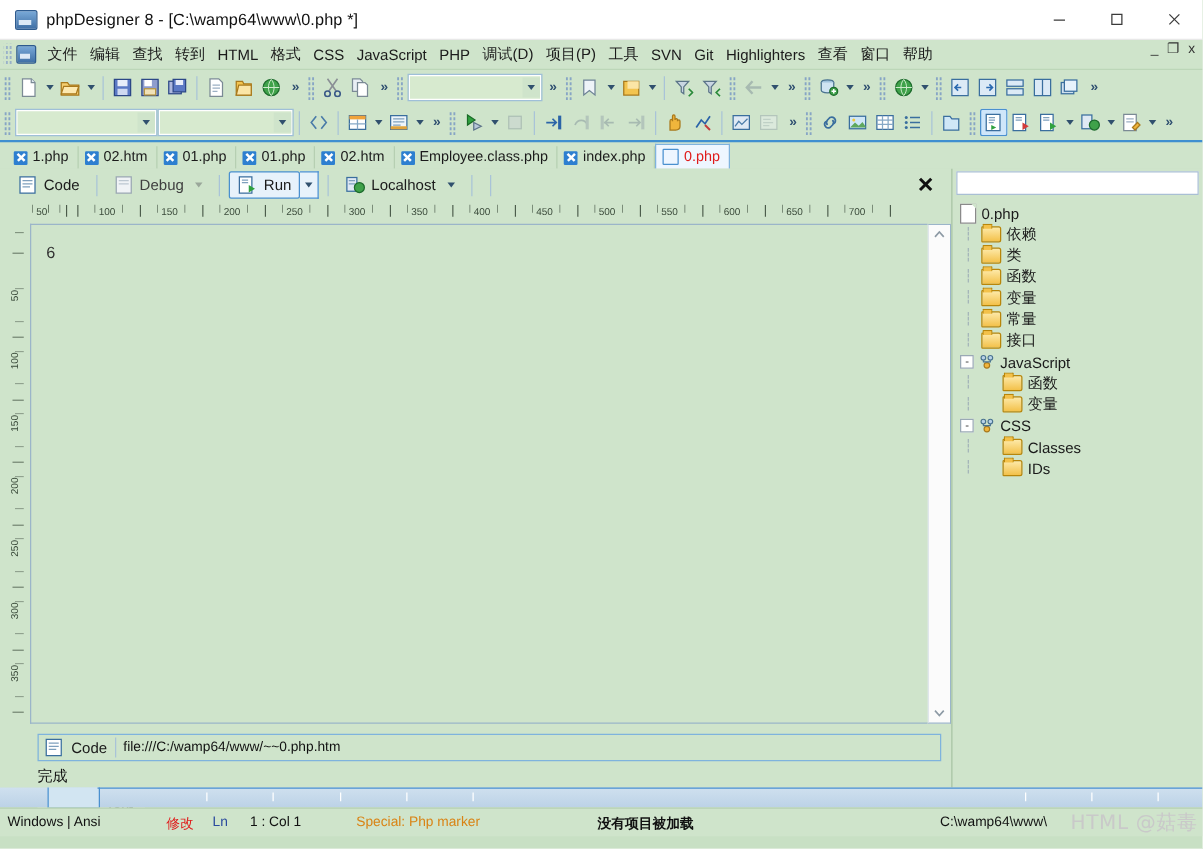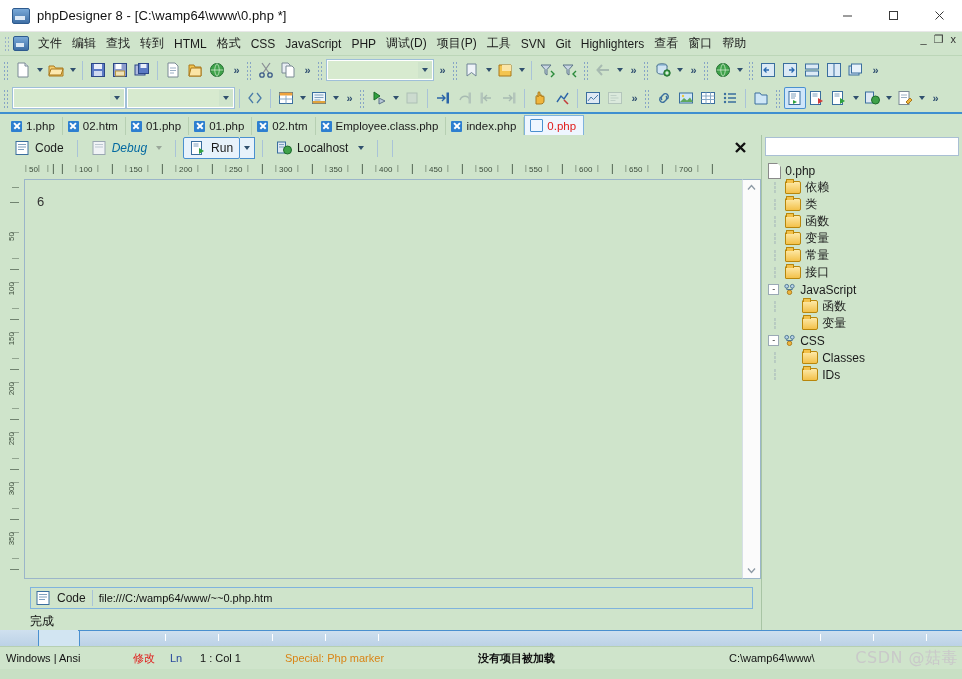--- a/index.html
+++ b/index.html
@@ -82,21 +82,21 @@
 
   
   .main{display:flex;height:495px;}
   .editorpane{width:762px;position:relative;background:#cfe4cb;}
   .rightpane{width:200px;position:relative;background:#cfe4cb;border-left:1px solid #a8c4a4;}
 
   
   .runbar{height:26px;display:flex;align-items:center;background:#cfe4cb;position:relative;padding-left:8px;}
   .rbtn{display:flex;align-items:center;gap:5px;padding:2px 6px;border-radius:2px;font-size:12px;color:#1b1b1b;}
   .rbtn.boxed{border:1px solid #4a90cf;background:#e7f2fb;padding:2px 6px;}
-  .rbtn.dis{color:#0369a1;font-style:italic;}
+  .rbtn.dis{color:#404040;}
   .rsep{width:1px;height:17px;background:#a9c3d8;margin:0 7px;}
   .closeX{position:absolute;right:14px;top:6px;width:13px;height:13px;}
   .ico{width:16px;height:16px;display:block;flex:none;}
 
   
   .hruler{height:18px;background:#cfe4cb;position:relative;overflow:hidden;}
   .vruler{width:18px;background:#cfe4cb;position:relative;overflow:hidden;}
   .rtick{position:absolute;font-size:8px;color:#3a4a3a;font-family:"Liberation Sans",sans-serif;}
   .editwrap{display:flex;height:400px;padding-left:6px;}
   .editarea{flex:1;background:#cfe4cb;border:1px solid #9bb5c9;border-right:none;position:relative;}
@@ -886,18 +886,18 @@
     <div class="sgrip" style="left:926px"></div>
   </div>
 
   <div class="statusbar">
     <span class="sb" style="left:6px">Windows | Ansi</span>
     <span class="sb" style="left:133px;color:#e01b1b">修改</span>
     <span class="sb" style="left:170px;color:#2b4a9e">Ln</span>
     <span class="sb" style="left:200px">1 : Col  1</span>
     <span class="sb" style="left:285px;color:#d98416">Special: Php marker</span>
     <span class="sb" style="left:478px;font-weight:bold">没有项目被加载</span>
-    <span class="sb" style="left:729px">C:\wamp64\www\</span>
-    <span class="watermark">CSDN @菇毒</span>
+    <span class="sb" style="left:752px">C:\wamp64\www\</span>
+    <span class="watermark">HTML @菇毒</span>
   </div>
 
   <div class="outer-left" style="width:6px;background:#ffffff;left:0;top:31px;height:648px;opacity:0"></div>
 </div>
 
 </body></html>

